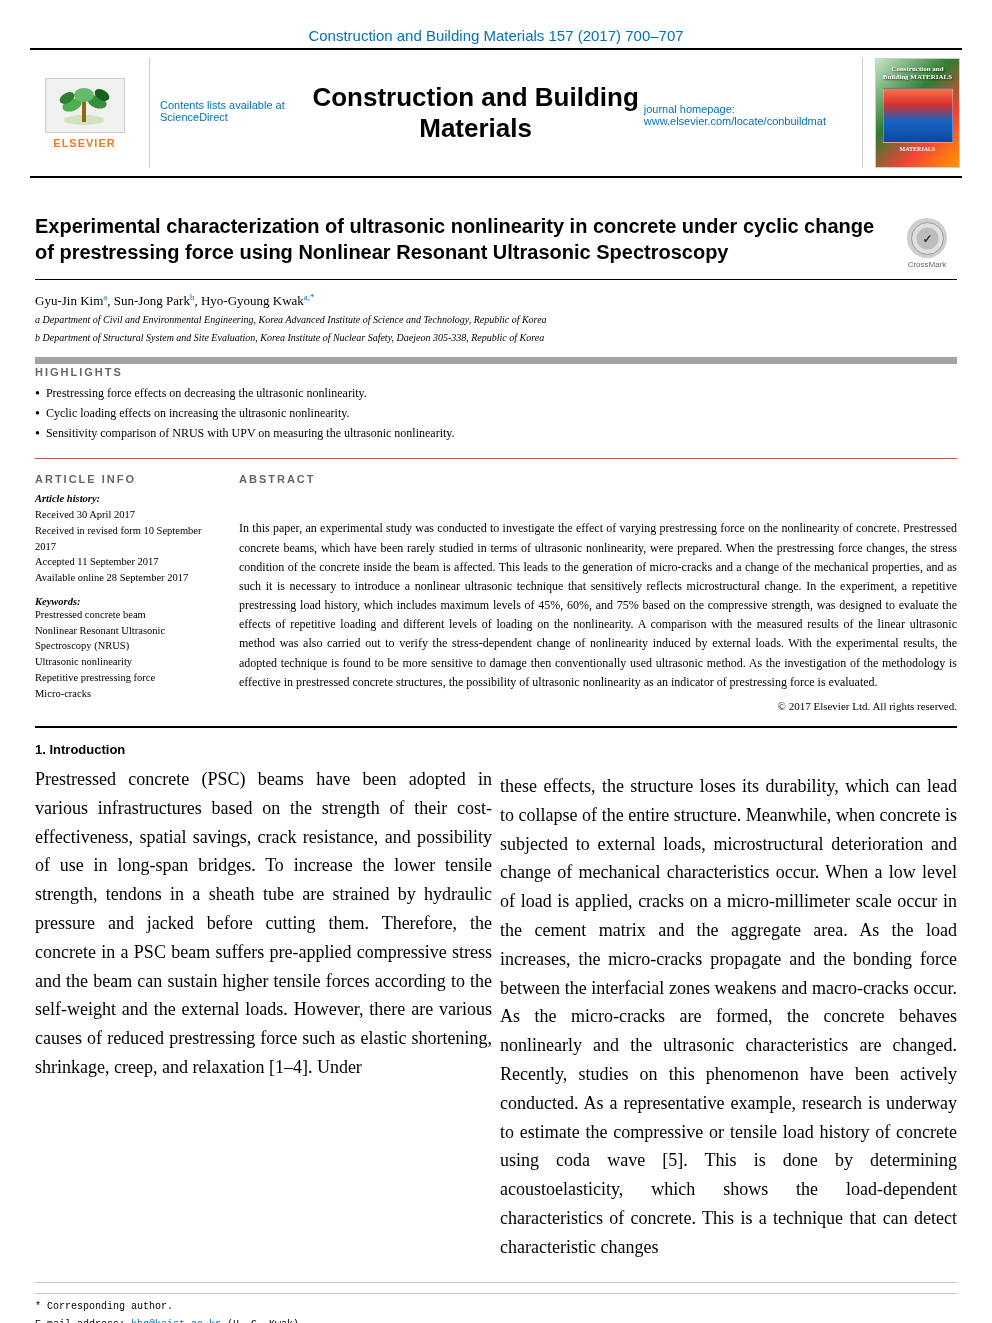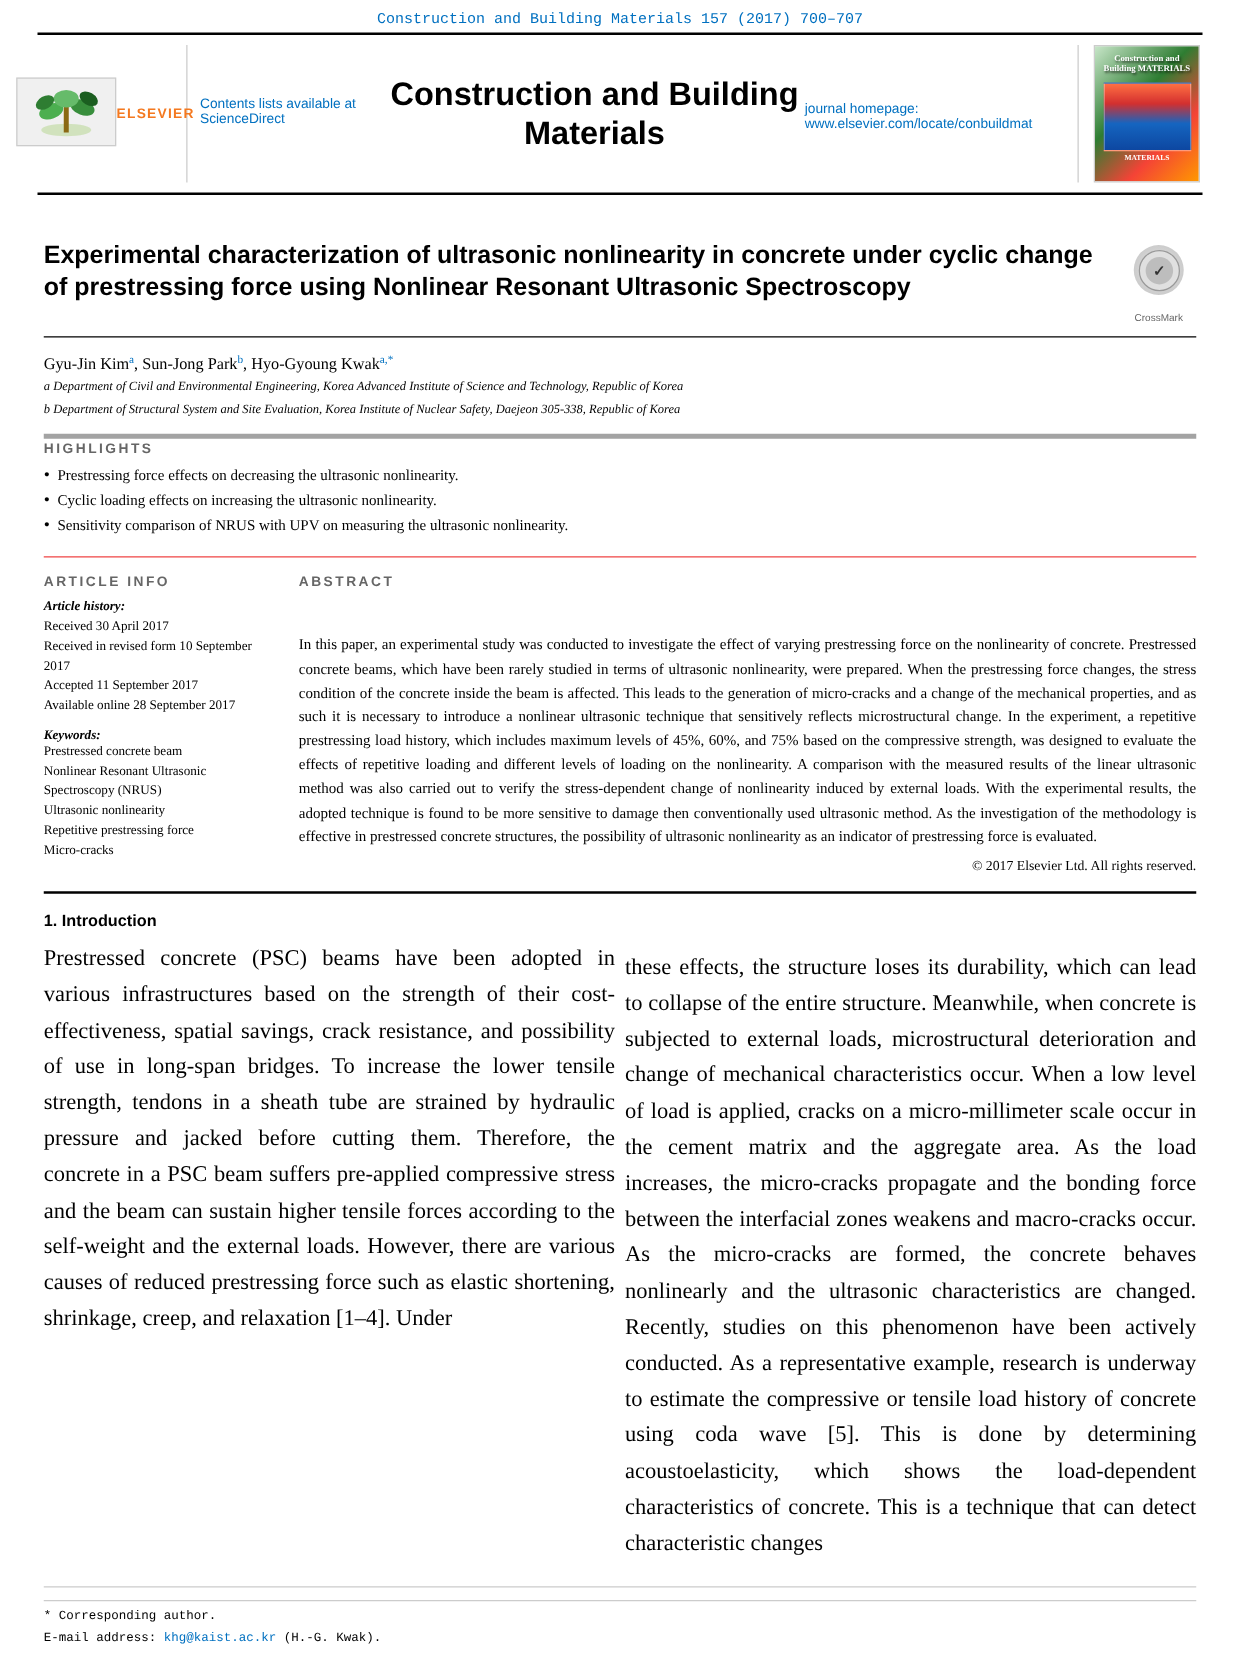--- a/index.html
+++ b/index.html
@@ -14,24 +14,25 @@
 
     .page-container {
       width: 992px;
       padding: 0;
       background: #fff;
     }
 
     
     .top-citation {
       text-align: center;
-      font-size: 12px;
+      font-size: 15px;
       color: #0070c0;
       padding: 8px 0 4px 0;
-      font-family: Liberation Mono, monospace;
+      font-family: Liberation Sans, sans-serif;
+      margin-top: 19px;
     }
 
     
     .journal-header {
       display: flex;
       align-items: stretch;
       border-top: 2px solid #000;
       border-bottom: 2px solid #000;
       margin: 0 30px;
       padding: 8px 0;
@@ -41,21 +42,21 @@
       width: 120px;
       display: flex;
       align-items: center;
       justify-content: center;
       border-right: 1px solid #ccc;
       padding-right: 10px;
     }
 
     .elsevier-logo {
       display: flex;
-      flex-direction: row;
+      flex-direction: column;
       align-items: center;
       font-size: 10px;
     }
 
     .elsevier-logo-img {
       width: 80px;
       height: 55px;
       background: #f0f0f0;
       border: 1px solid #ccc;
       display: flex;
@@ -186,29 +187,29 @@
       align-items: center;
       justify-content: center;
       font-size: 18px;
       color: #333;
     }
 
     .crossmark-text {
       font-family: Arial, sans-serif;
       font-size: 8px;
       color: #666;
-      margin-top: 14px;
+      margin-top: 2px;
       text-align: center;
     }
 
     
     .authors-section {
       margin-top: 12px;
       padding-bottom: 12px;
-      border-bottom: 4px solid #a3a3a3;
+      border-bottom: 7px solid #a3a3a3;
     }
 
     .authors-line {
       font-size: 13px;
       color: #000;
     }
 
     .author-sup {
       font-size: 9px;
       vertical-align: super;

